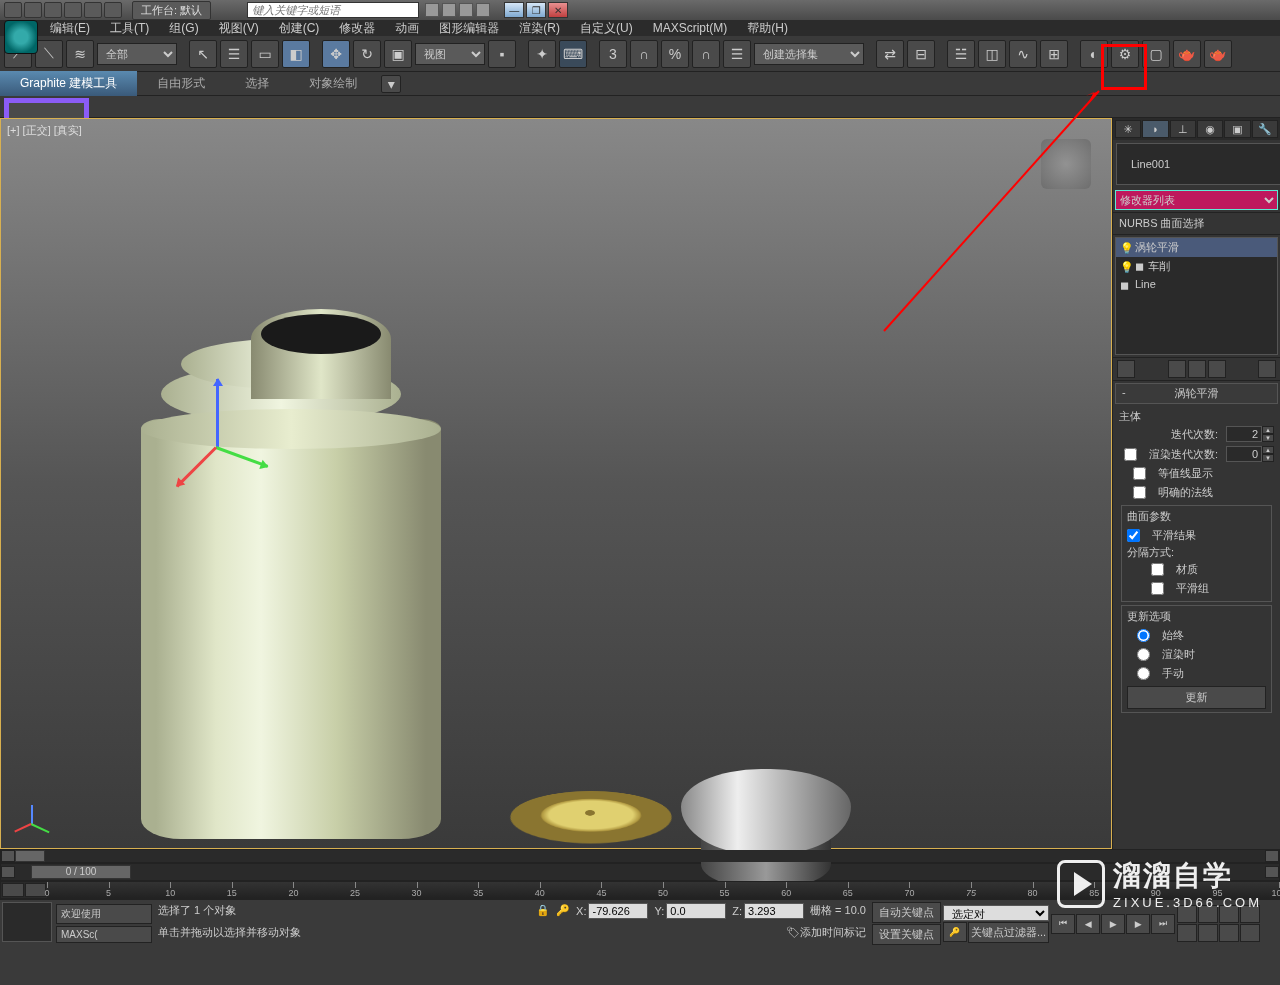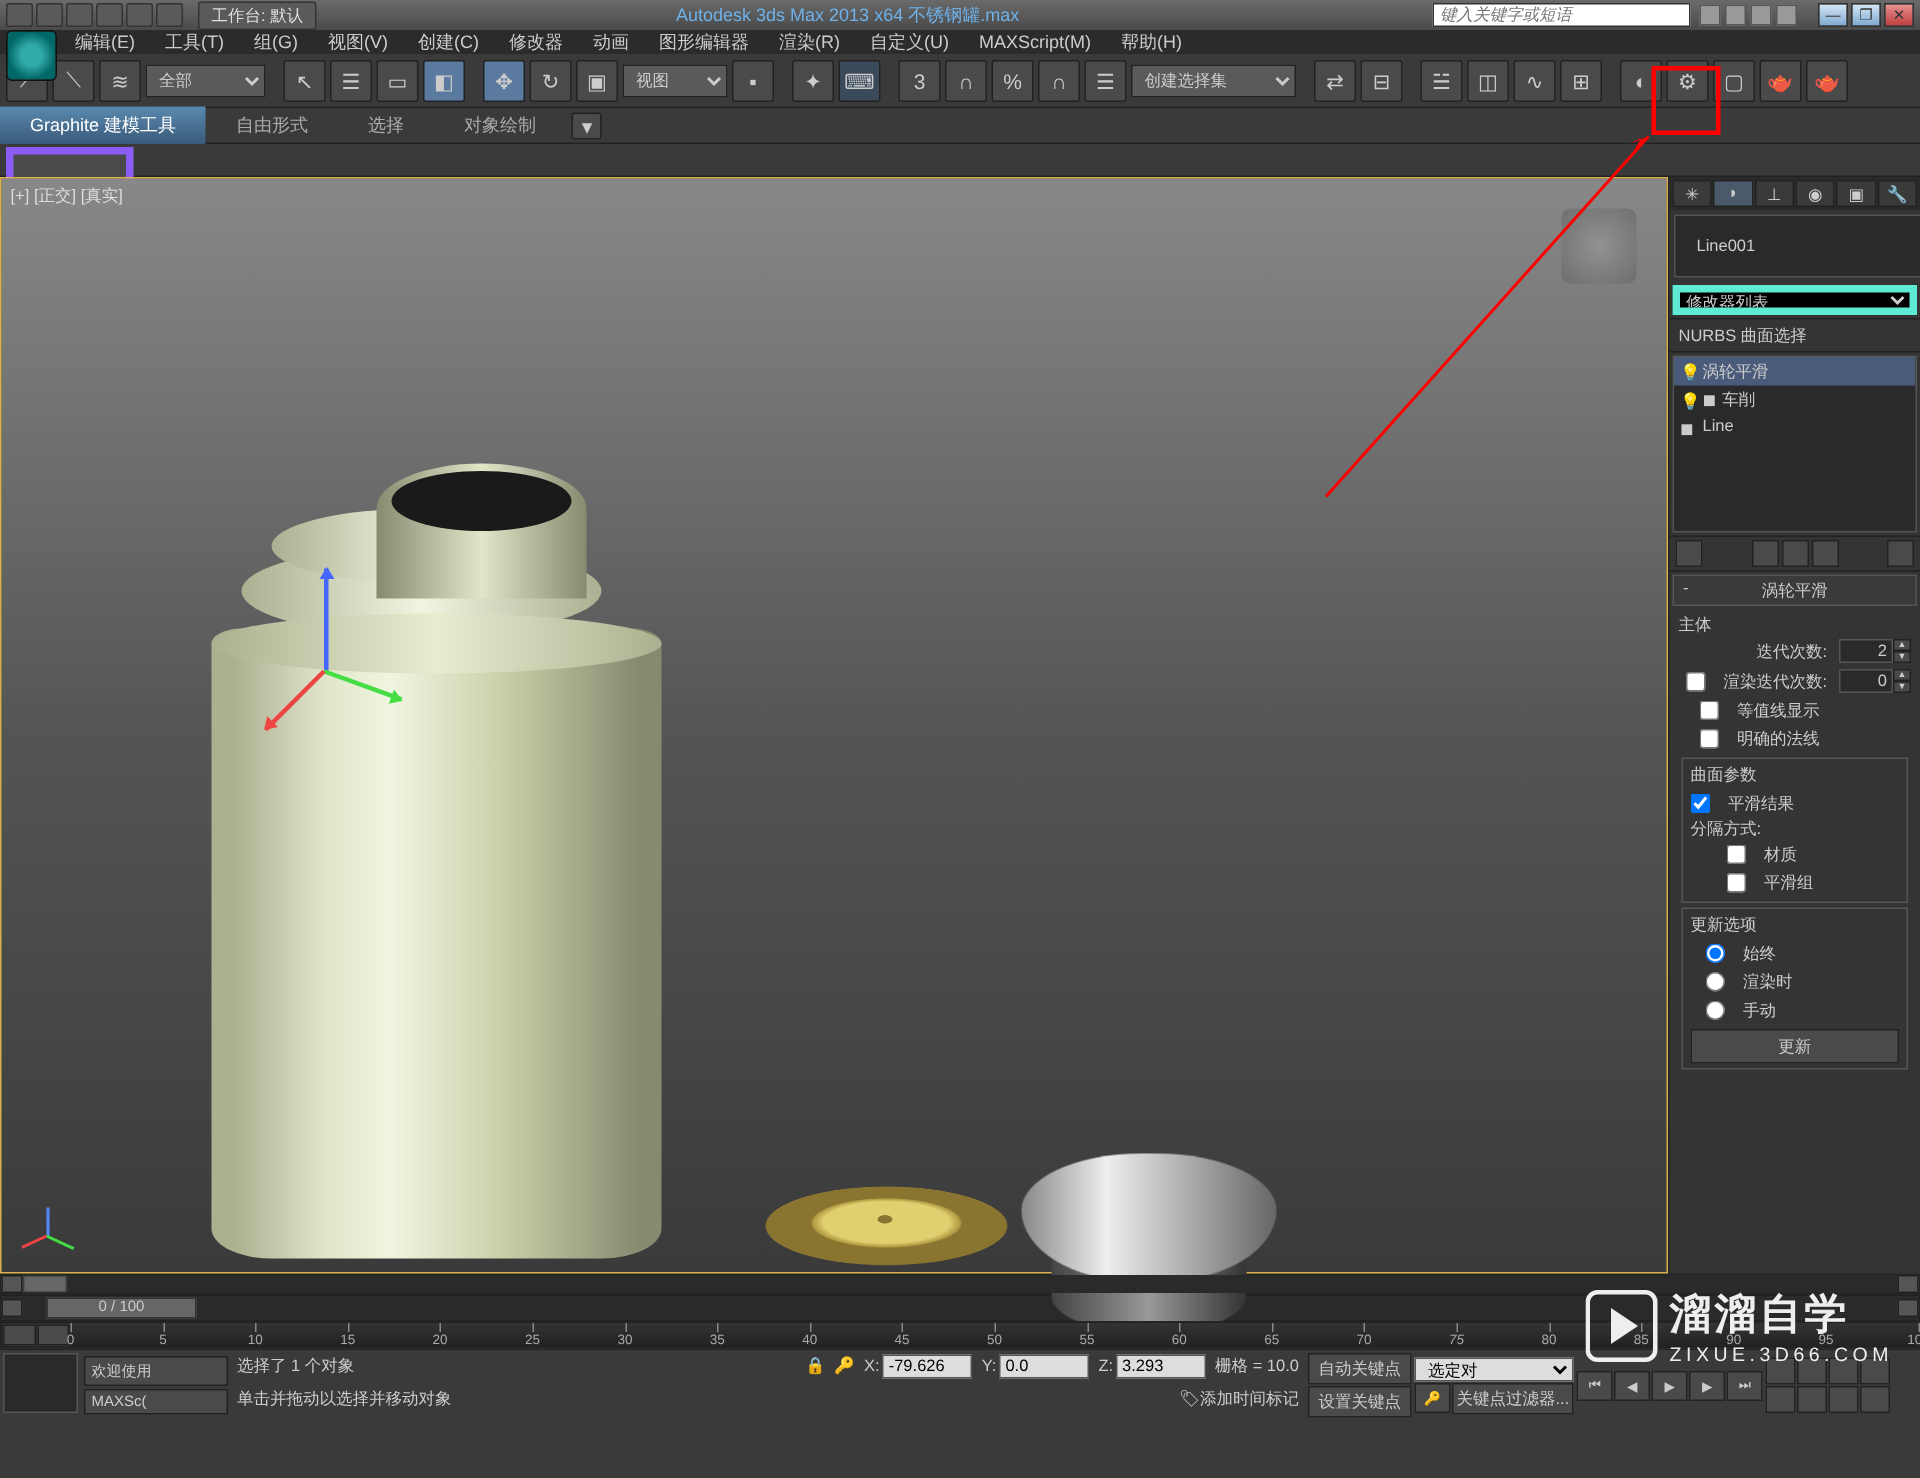--- a/index.html
+++ b/index.html
@@ -74,21 +74,21 @@
 
 
 .cmdpanel { width: 168px; background: #343434; border-left: 1px solid #222; display: flex; flex-direction: column; font-size:11px; }
 .cmd-tabs { height: 22px; display: flex; gap: 1px; padding: 2px; background:#2a2a2a; }
 .cmd-tab { flex: 1; background: #3a3a3a; border: 1px solid #222; cursor: pointer; display:flex; align-items:center; justify-content:center; }
 .cmd-tab.active { background: #4a5a6a; }
 .cmd-name { padding: 3px; display:flex; }
 .cmd-name input { flex:1; background: #2a2a2a; border: 1px solid #555; color: #ccc; padding: 14px; font-size:11px; }
 .cmd-color { width:16px; height:16px; background:#e0e6c8; border:1px solid #555; margin-left:3px; }
 .cmd-modlist { padding: 2px; }
-.cmd-modlist select { width: 100%; background: #000000; color: #ccc; border: 5px solid #5eead4; height: 20px; font-size:11px; }
+.cmd-modlist select { width: 100%; background: #be185d; color: #ccc; border: 1px solid #5eead4; height: 20px; font-size:11px; }
 .cmd-btngrid { display: grid; grid-template-columns: 1fr 1fr; gap: 2px; padding: 2px; }
 .cmd-gbtn { background: #4a4a4a; border: 1px solid #222; padding: 3px 4px; text-align: center; cursor: pointer; color: #ccc; font-size:11px; }
 .cmd-nurbs { padding: 3px 6px; color:#ccc; border-top:1px solid #222; border-bottom:1px solid #222; font-size:11px; }
 .cmd-stack { background: #2a2a2a; border: 1px solid #555; margin: 2px; height: 118px; overflow:hidden; }
 .stack-item { padding: 2px 4px; color: #ccc; cursor: pointer; font-size:11px; display:flex; align-items:center; gap:4px; }
 .stack-item.sel { background: #4a5a7a; }
 .stack-icon { width:11px; height:11px; display:inline-block; }
 .cmd-stacktools { display: flex; justify-content: space-between; padding: 2px 4px; border-top:1px solid #222; border-bottom:1px solid #222; }
 .st-btn { width:18px; height:18px; background:#4a4a4a; border:1px solid #222; cursor:pointer; }
 
@@ -159,21 +159,20 @@
 <div class="titlebar">
   <div class="qat">
     <div class="qat-btn"></div>
     <div class="qat-btn"></div>
     <div class="qat-btn"></div>
     <div class="qat-btn"></div>
     <div class="qat-btn"></div>
     <div class="qat-btn"></div>
   </div>
   <div class="workspace">工作台: 默认</div>
-  <div class="title">Autodesk 3ds Max  2013 x64   不锈钢罐.max</div>
   <input class="search" placeholder="键入关键字或短语" style="">
   <div class="tools">
     <div class="tinyicon"></div>
     <div class="tinyicon"></div>
     <div class="tinyicon"></div>
     <div class="tinyicon"></div>
   </div>
   <div class="winctl">
     <div class="winbtn">—</div>
     <div class="winbtn">❐</div>

